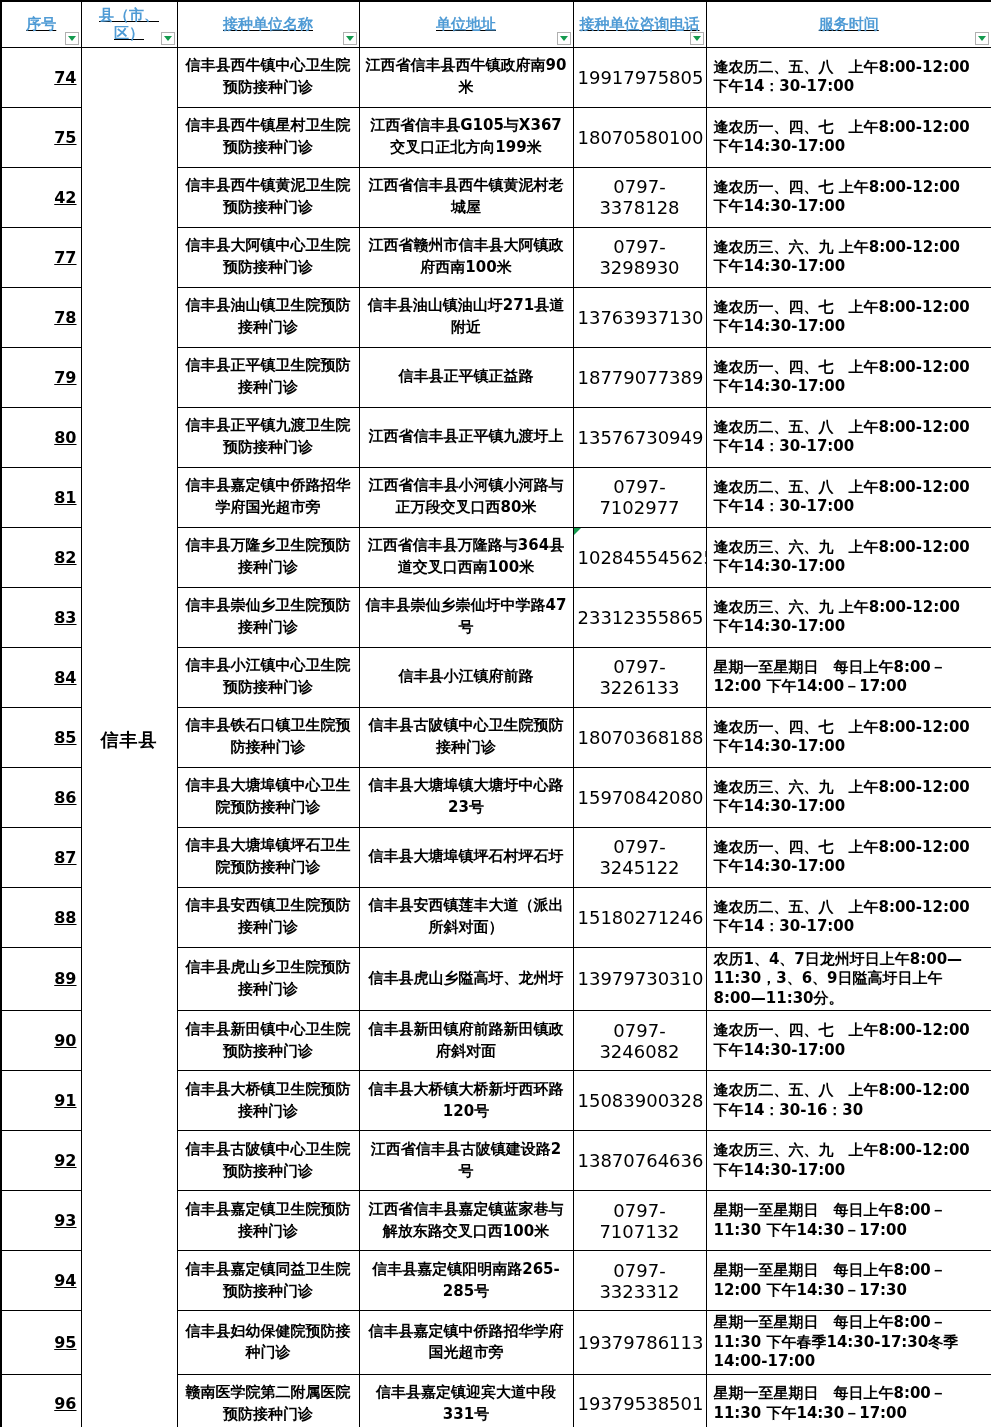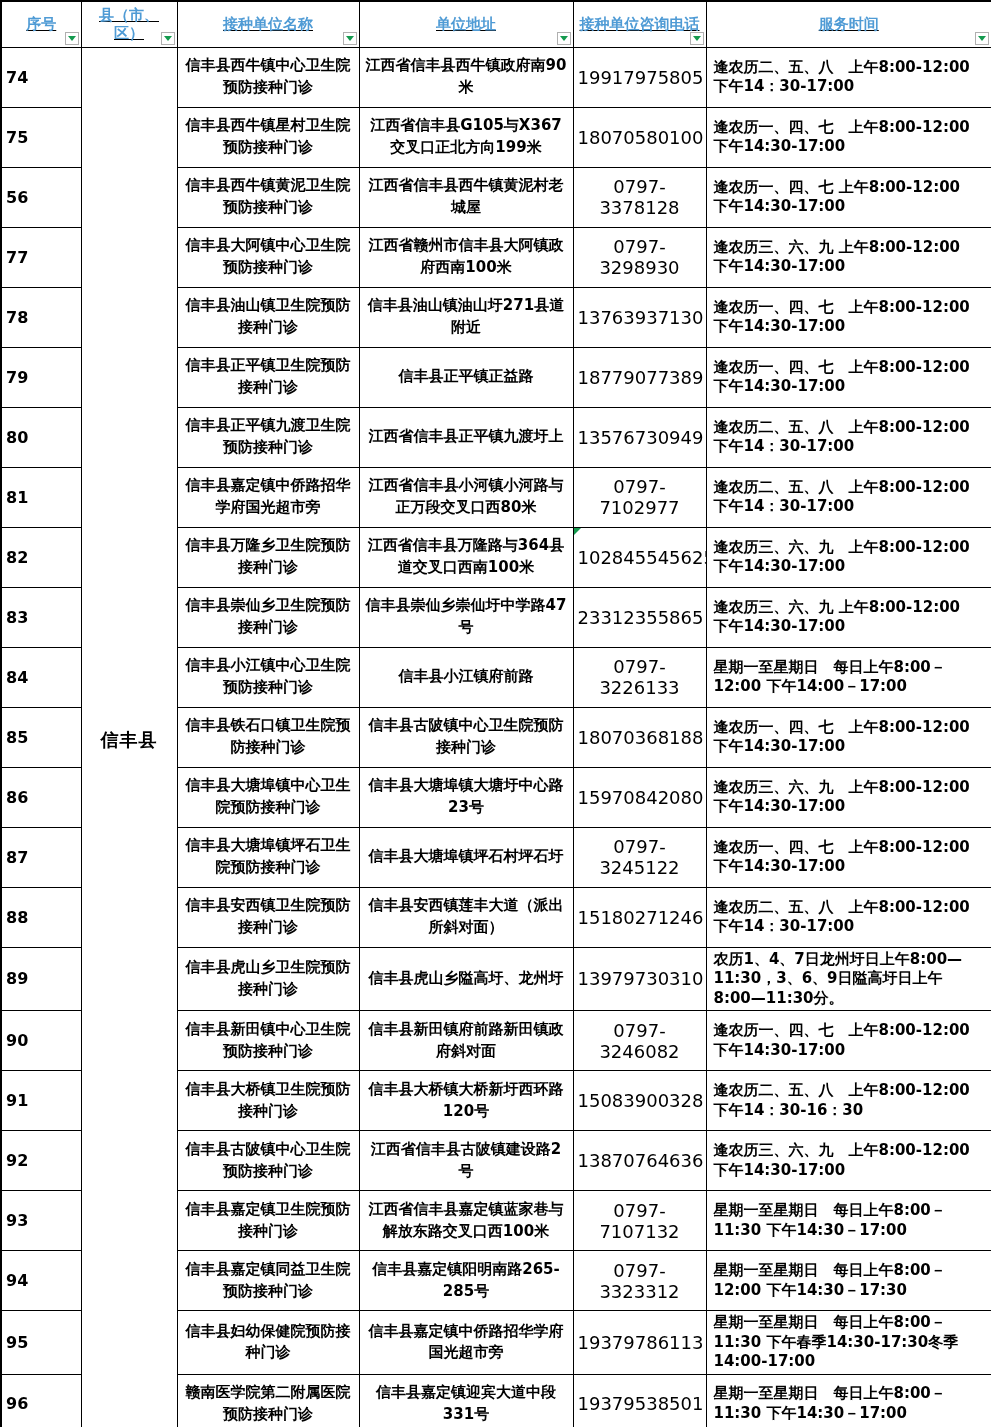--- a/index.html
+++ b/index.html
@@ -11,21 +11,21 @@
   body{font-family:"DejaVu Sans",sans-serif;width:991px;}
   table{border-collapse:collapse;table-layout:fixed;width:991px;border:2px solid var(--border-color);}
   col.c1{width:80px}col.c2{width:96px}col.c3{width:182px}col.c4{width:214px}col.c5{width:133px}col.c6{width:286px}
   th,td{border:1px solid var(--border-color);padding:2px 4px;vertical-align:middle;overflow:hidden;}
   thead tr{height:46px;text-decoration:underline;}
   tbody tr{height:60px;}
   th{position:relative;color:var(--header-blue);font-weight:bold;font-size:15px;line-height:1.25;text-align:center;}
   .filter-btn{position:absolute;right:2px;bottom:2px;width:14px;height:13px;background:#ffffff;border:1px solid #b0b0b0;display:flex;align-items:center;justify-content:center;cursor:pointer;padding:0;}
   .filter-tri{width:0;height:0;border-left:4px solid transparent;border-right:4px solid transparent;border-top:5px solid var(--filter-green);display:block;}
   td{font-size:15px;color:#000;}
-  .c-no{text-align:left;font-weight:bold;font-size:16px;}
+  .c-no{text-align:right;font-weight:bold;font-size:16px;text-decoration:underline;}
   .c-county{text-align:center;font-weight:bold;font-size:18px;letter-spacing:1px;}
   .c-name,.c-addr{text-align:center;font-weight:bold;line-height:1.45;}
   .c-phone{text-align:center;font-weight:normal;font-size:18px;position:relative;}
   .c-phone.flagged::before{content:"";position:absolute;left:0;top:0;width:0;height:0;border-top:7px solid var(--filter-green);border-right:7px solid transparent;}
   .c-time{text-align:left;font-weight:bold;line-height:1.3;padding-left:7px;padding-right:16px;}
 </style>
 </head>
 <body>
 
 <table>
@@ -87,21 +87,21 @@
     <td class="c-time">逢农历二、五、八　上午8:00-12:00 下午14：30-17:00</td>
   </tr>
       <tr>
     <td class="c-no">75</td>
     <td class="c-name">信丰县西牛镇星村卫生院预防接种门诊</td>
     <td class="c-addr">江西省信丰县G105与X367交叉口正北方向199米</td>
     <td class="c-phone">18070580100</td>
     <td class="c-time">逢农历一、四、七　上午8:00-12:00 下午14:30-17:00</td>
   </tr>
       <tr>
-    <td class="c-no">56</td>
+    <td class="c-no">42</td>
     <td class="c-name">信丰县西牛镇黄泥卫生院预防接种门诊</td>
     <td class="c-addr">江西省信丰县西牛镇黄泥村老城屋</td>
     <td class="c-phone">0797-3378128</td>
     <td class="c-time">逢农历一、四、七 上午8:00-12:00　下午14:30-17:00</td>
   </tr>
       <tr>
     <td class="c-no">77</td>
     <td class="c-name">信丰县大阿镇中心卫生院预防接种门诊</td>
     <td class="c-addr">江西省赣州市信丰县大阿镇政府西南100米</td>
     <td class="c-phone">0797-3298930</td>

